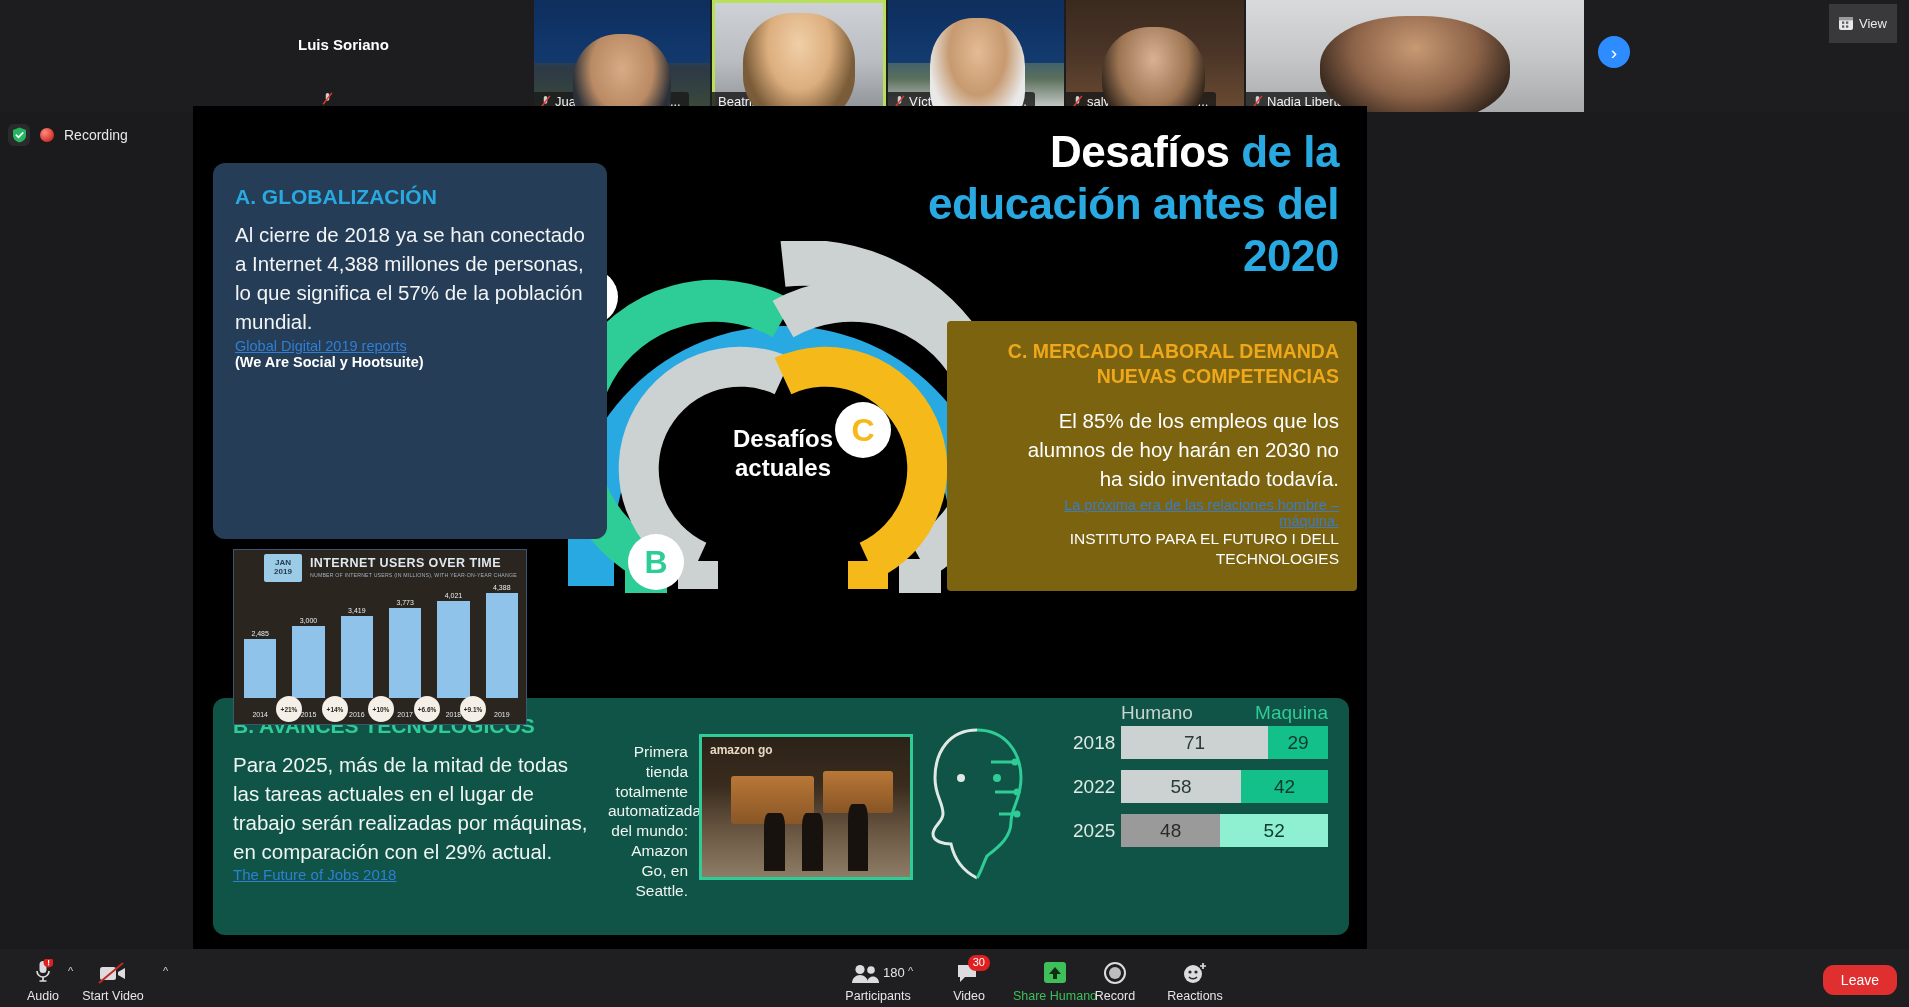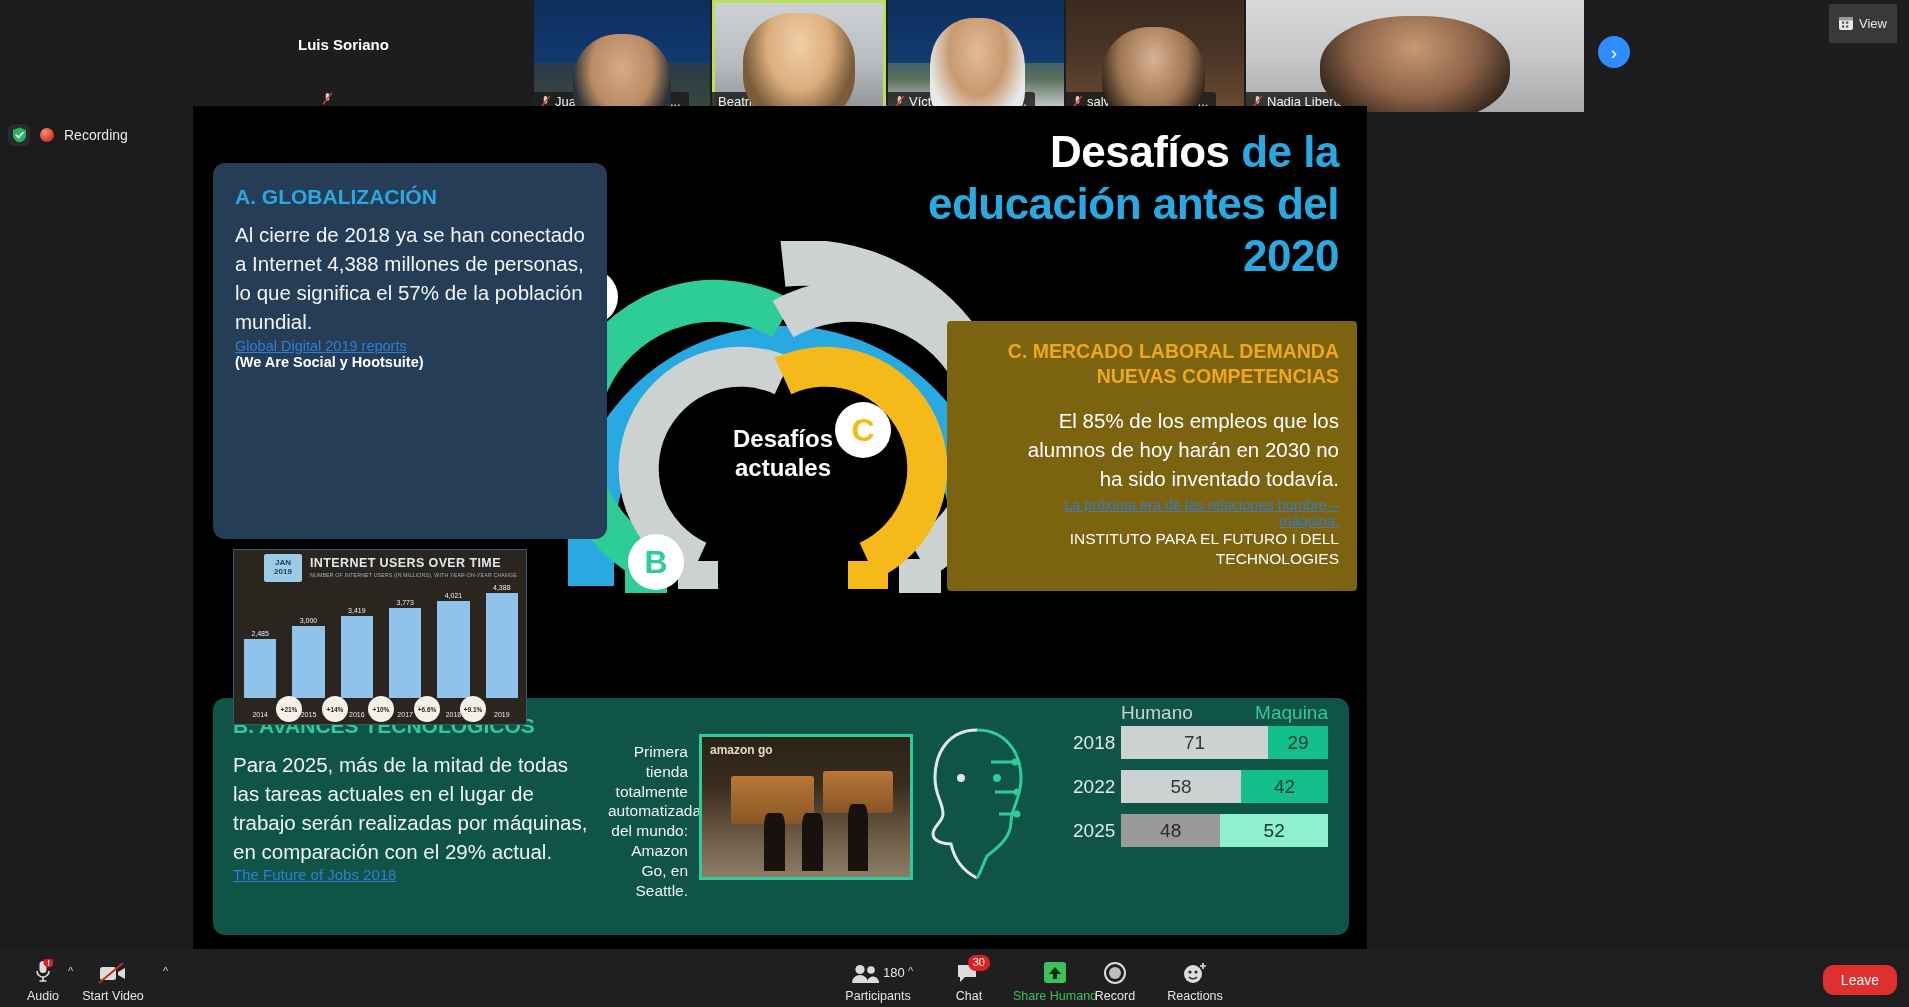--- a/index.html
+++ b/index.html
@@ -537,21 +537,21 @@
     </div>
     <div class="caret" style="left:908px; bottom:30px;">^</div>
 
     <div class="tb-item" style="left:932px;">
       <div class="tb-ico" style="position:relative;">
         <svg width="26" height="22" viewBox="0 0 26 22">
           <path d="M2 2h18v12H9l-5 5v-5H2z" fill="#dcdcde"></path>
         </svg>
         <div class="badge-count" style="right:-8px; top:-4px;">30</div>
       </div>
-      <div class="tb-lbl">Chat</div>
+      <div class="tb-lbl">Video</div>
     </div>
 
     <div class="tb-item" style="left:1000px; width:110px;">
       <div class="tb-ico">
         <svg width="26" height="24" viewBox="0 0 26 24">
           <rect x="2" y="1" width="22" height="21" rx="3" fill="#3fbf5a"></rect>
           <path d="M13 6 l6 7h-4v5h-4v-5H7z" fill="#0c2f12"></path>
         </svg>
       </div>
       <div class="tb-lbl" style="color:#3fbf5a;">Share Humano</div>

